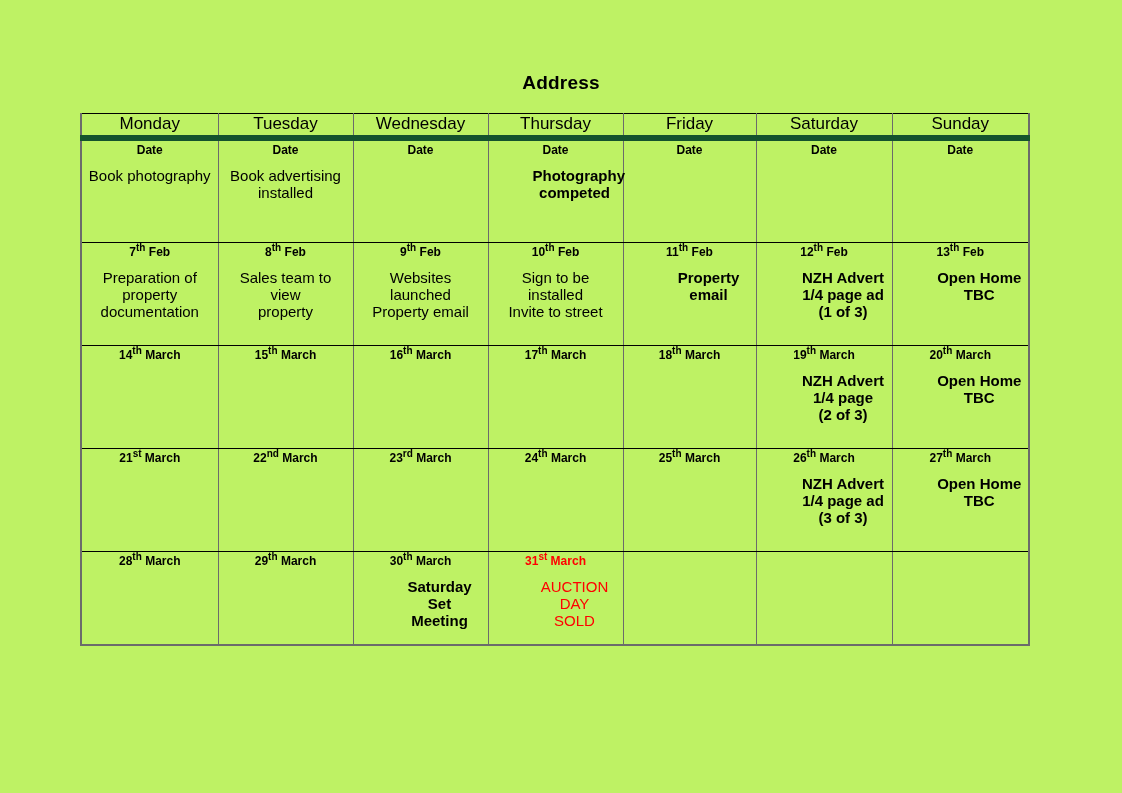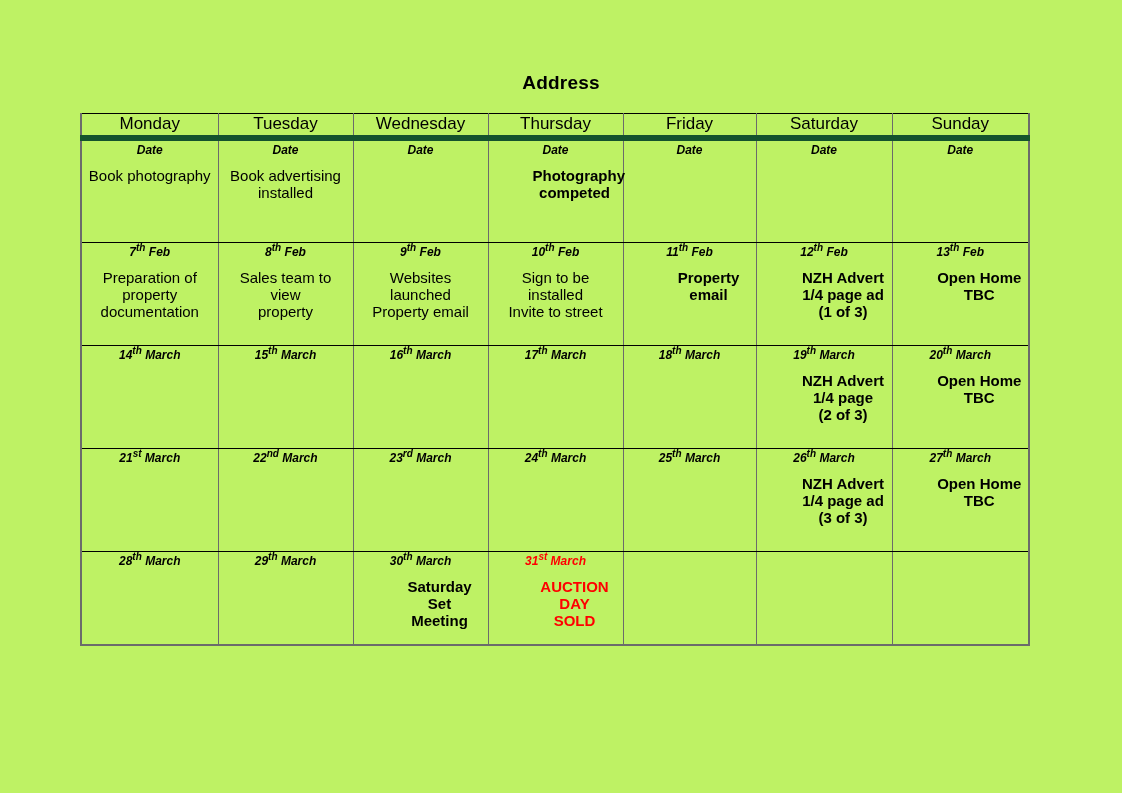--- a/index.html
+++ b/index.html
@@ -79,38 +79,37 @@
     padding: 0 2px 1px 2px;
   }
 
   .datelabel {
     font-size: 12px;
     font-weight: bold;
     text-align: center;
     line-height: 14px;
     padding-top: 2px;
     white-space: nowrap;
-    font-style: italic;
   }
   .datelabel sup {
     font-size: 10px;
     font-weight: bold;
     vertical-align: super;
     line-height: 0;
   }
 
   .cellbody {
     font-size: 15px;
     text-align: center;
     line-height: 17px;
     padding: 10px 6px 4px 6px;
     white-space: pre-line;
   }
   .cellbody.bold { font-weight: bold; padding-left: 44px; }
-  .cellbody.red { color: #ff0000; font-weight: bold; }
+  .cellbody.red { color: #ff0000; font-weight: normal; }
   .datelabel.red { color: #ff0000; }
 
   tr.week-row td.daycell { height: 102px; }
   tr.first-row td.daycell { height: 101px; }
   tr.last-row td.daycell { height: 92px; }
 
   .cellinner {
     height: 100%;
     display: block;
   }

